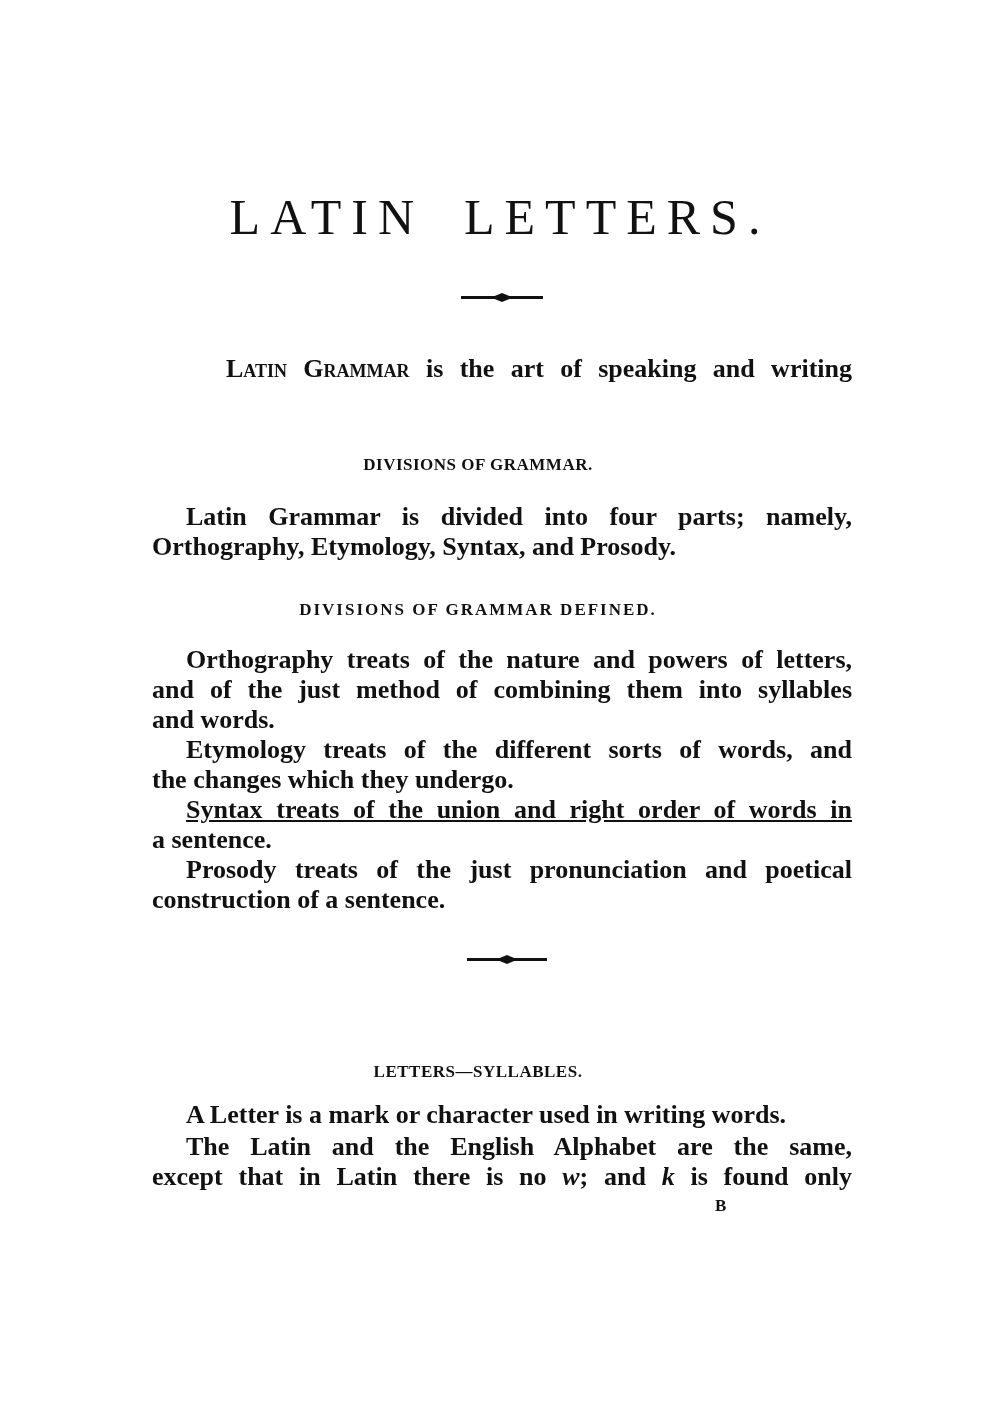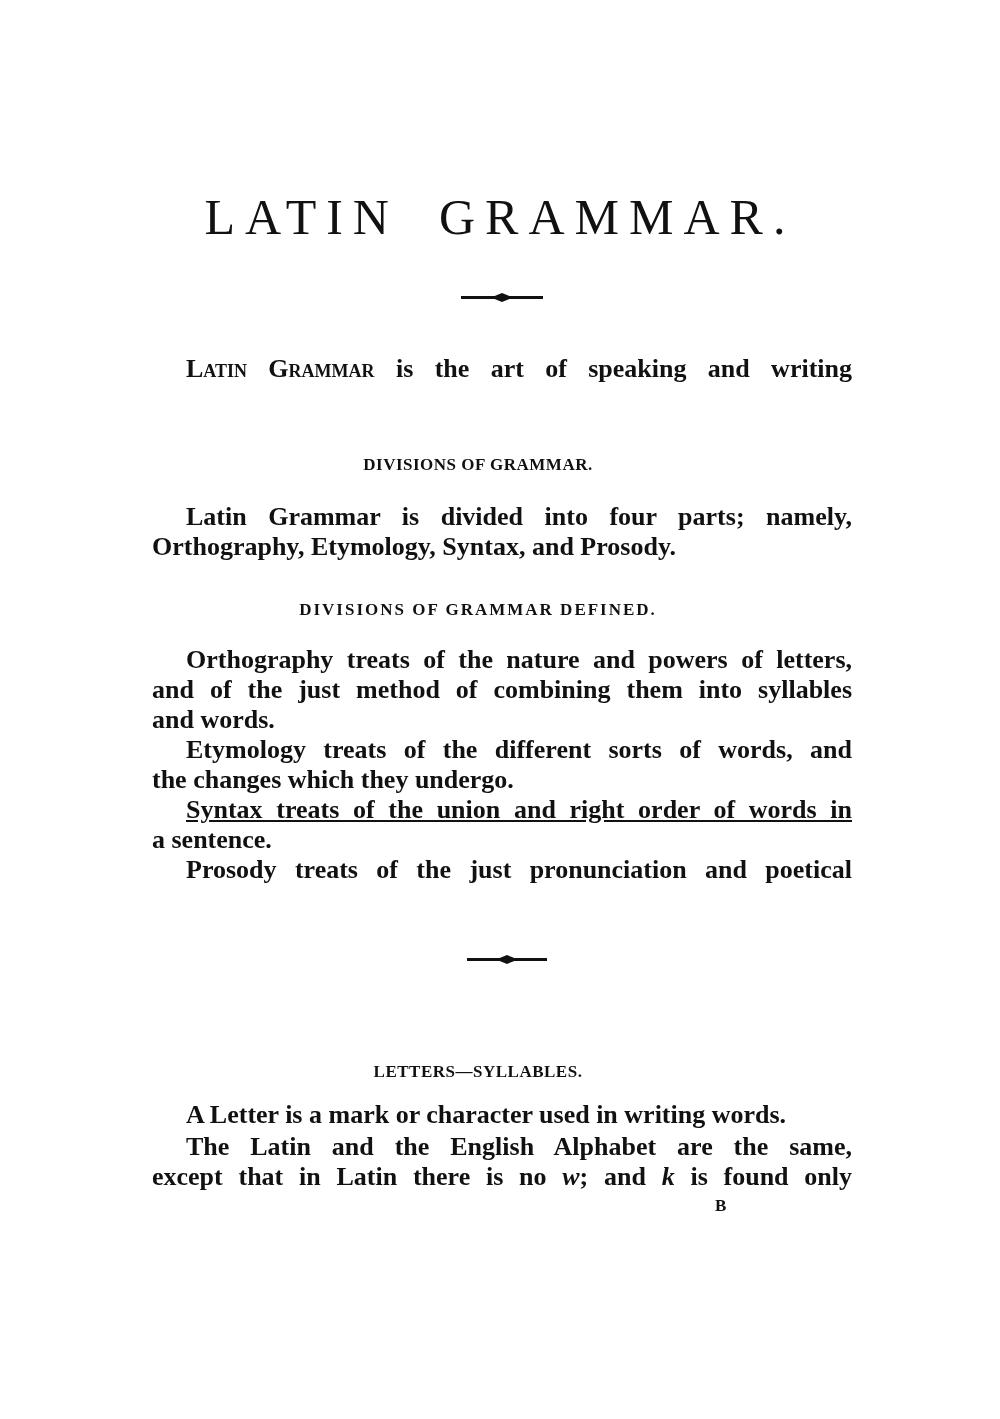--- a/index.html
+++ b/index.html
@@ -10,35 +10,35 @@
   .title { left: 0; width: 1000px; text-align: center; top: 188px;
            font-family: "Liberation Serif", serif; font-size: 50px; letter-spacing: 10px; font-weight: normal; }
   .title .gap { display: inline-block; width: 40px; }
   .rule { position: absolute; height: 3px; background: #111; }
   .rule .dia { position: absolute; left: 50%; top: -3px; width: 22px; height: 9px; margin-left: -11px;
                background: #111; clip-path: polygon(0 50%, 50% 0, 100% 50%, 50% 100%); }
   .line { position: absolute; left: 152px; width: 700px; font-size: 26px; line-height: 30px;
           font-family: "Liberation Serif", serif; font-weight: bold; text-align: justify; text-align-last: justify; }
   .line.last { text-align-last: left; }
   .line.indent { padding-left: 34px; width: 666px; }
-  .sc { font-variant: small-caps; }
+  .sc { font-variant: small-caps; margin-left: 40px; }
   .head { position: absolute; left: 0; width: 956px; text-align: center;
           font-family: "Liberation Serif", serif; font-weight: bold; }
   .h-div { font-size: 17px; letter-spacing: 0.5px; }
   .h-part { font-size: 32px; font-weight: normal; letter-spacing: 1px; }
   .it { font-style: italic; }
   .sig { position: absolute; left: 715px; top: 1196px; font-family: "Liberation Serif", serif; font-weight: bold; font-size: 17px; }
 </style>
 </head>
 <body>
 
 <div class="page">
 
   <div class="abs title">
-    <span>LATIN</span><span class="gap"></span><span>GRAMMAR.</span>
+    <span>LATIN</span><span class="gap"></span><span>LETTERS.</span>
   </div>
 
   <div class="rule" style="left:461px; top:296px; width:82px;">
       <span class="dia"></span>
     </div>
 
   <div class="line" style="top:354px; padding-left:34px; width:666px;">
     <span class="sc">Latin Grammar</span><span> is the art of speaking and writing</span>
   </div>
 
@@ -50,20 +50,21 @@
   <div class="head h-div" style="top:600px; letter-spacing:2px;">DIVISIONS OF GRAMMAR DEFINED.</div>
 
   <div class="line indent" style="top:645px;">Orthography treats of the nature and powers of letters,</div>
   <div class="line" style="top:675px;">and of the just method of combining them into syllables</div>
   <div class="line indent" style="top:735px;">Etymology treats of the different sorts of words, and</div>
   <div class="line last" style="top:705px;">and words.</div>
   <div class="line last" style="top:765px;">the changes which they undergo.</div>
   <div class="line indent" style="top:795px;text-decoration:underline;">Syntax treats of the union and right order of words in</div>
   <div class="line last" style="top:825px;">a sentence.</div>
   <div class="line indent" style="top:855px;">Prosody treats of the just pronunciation and poetical</div>
+  <div class="line last" style="top:885px;">construction of a sentence.</div>
 
   <div class="rule" style="left:467px; top:958px; width:80px;">
       <span class="dia"></span>
     </div>
 
 
   <div class="head h-div" style="top:1062px;">LETTERS—SYLLABLES.</div>
 
   <div class="line indent last" style="top:1100px;">A Letter is a mark or character used in writing words.</div>
   <div class="line indent" style="top:1132px;">The Latin and the English Alphabet are the same,</div>

